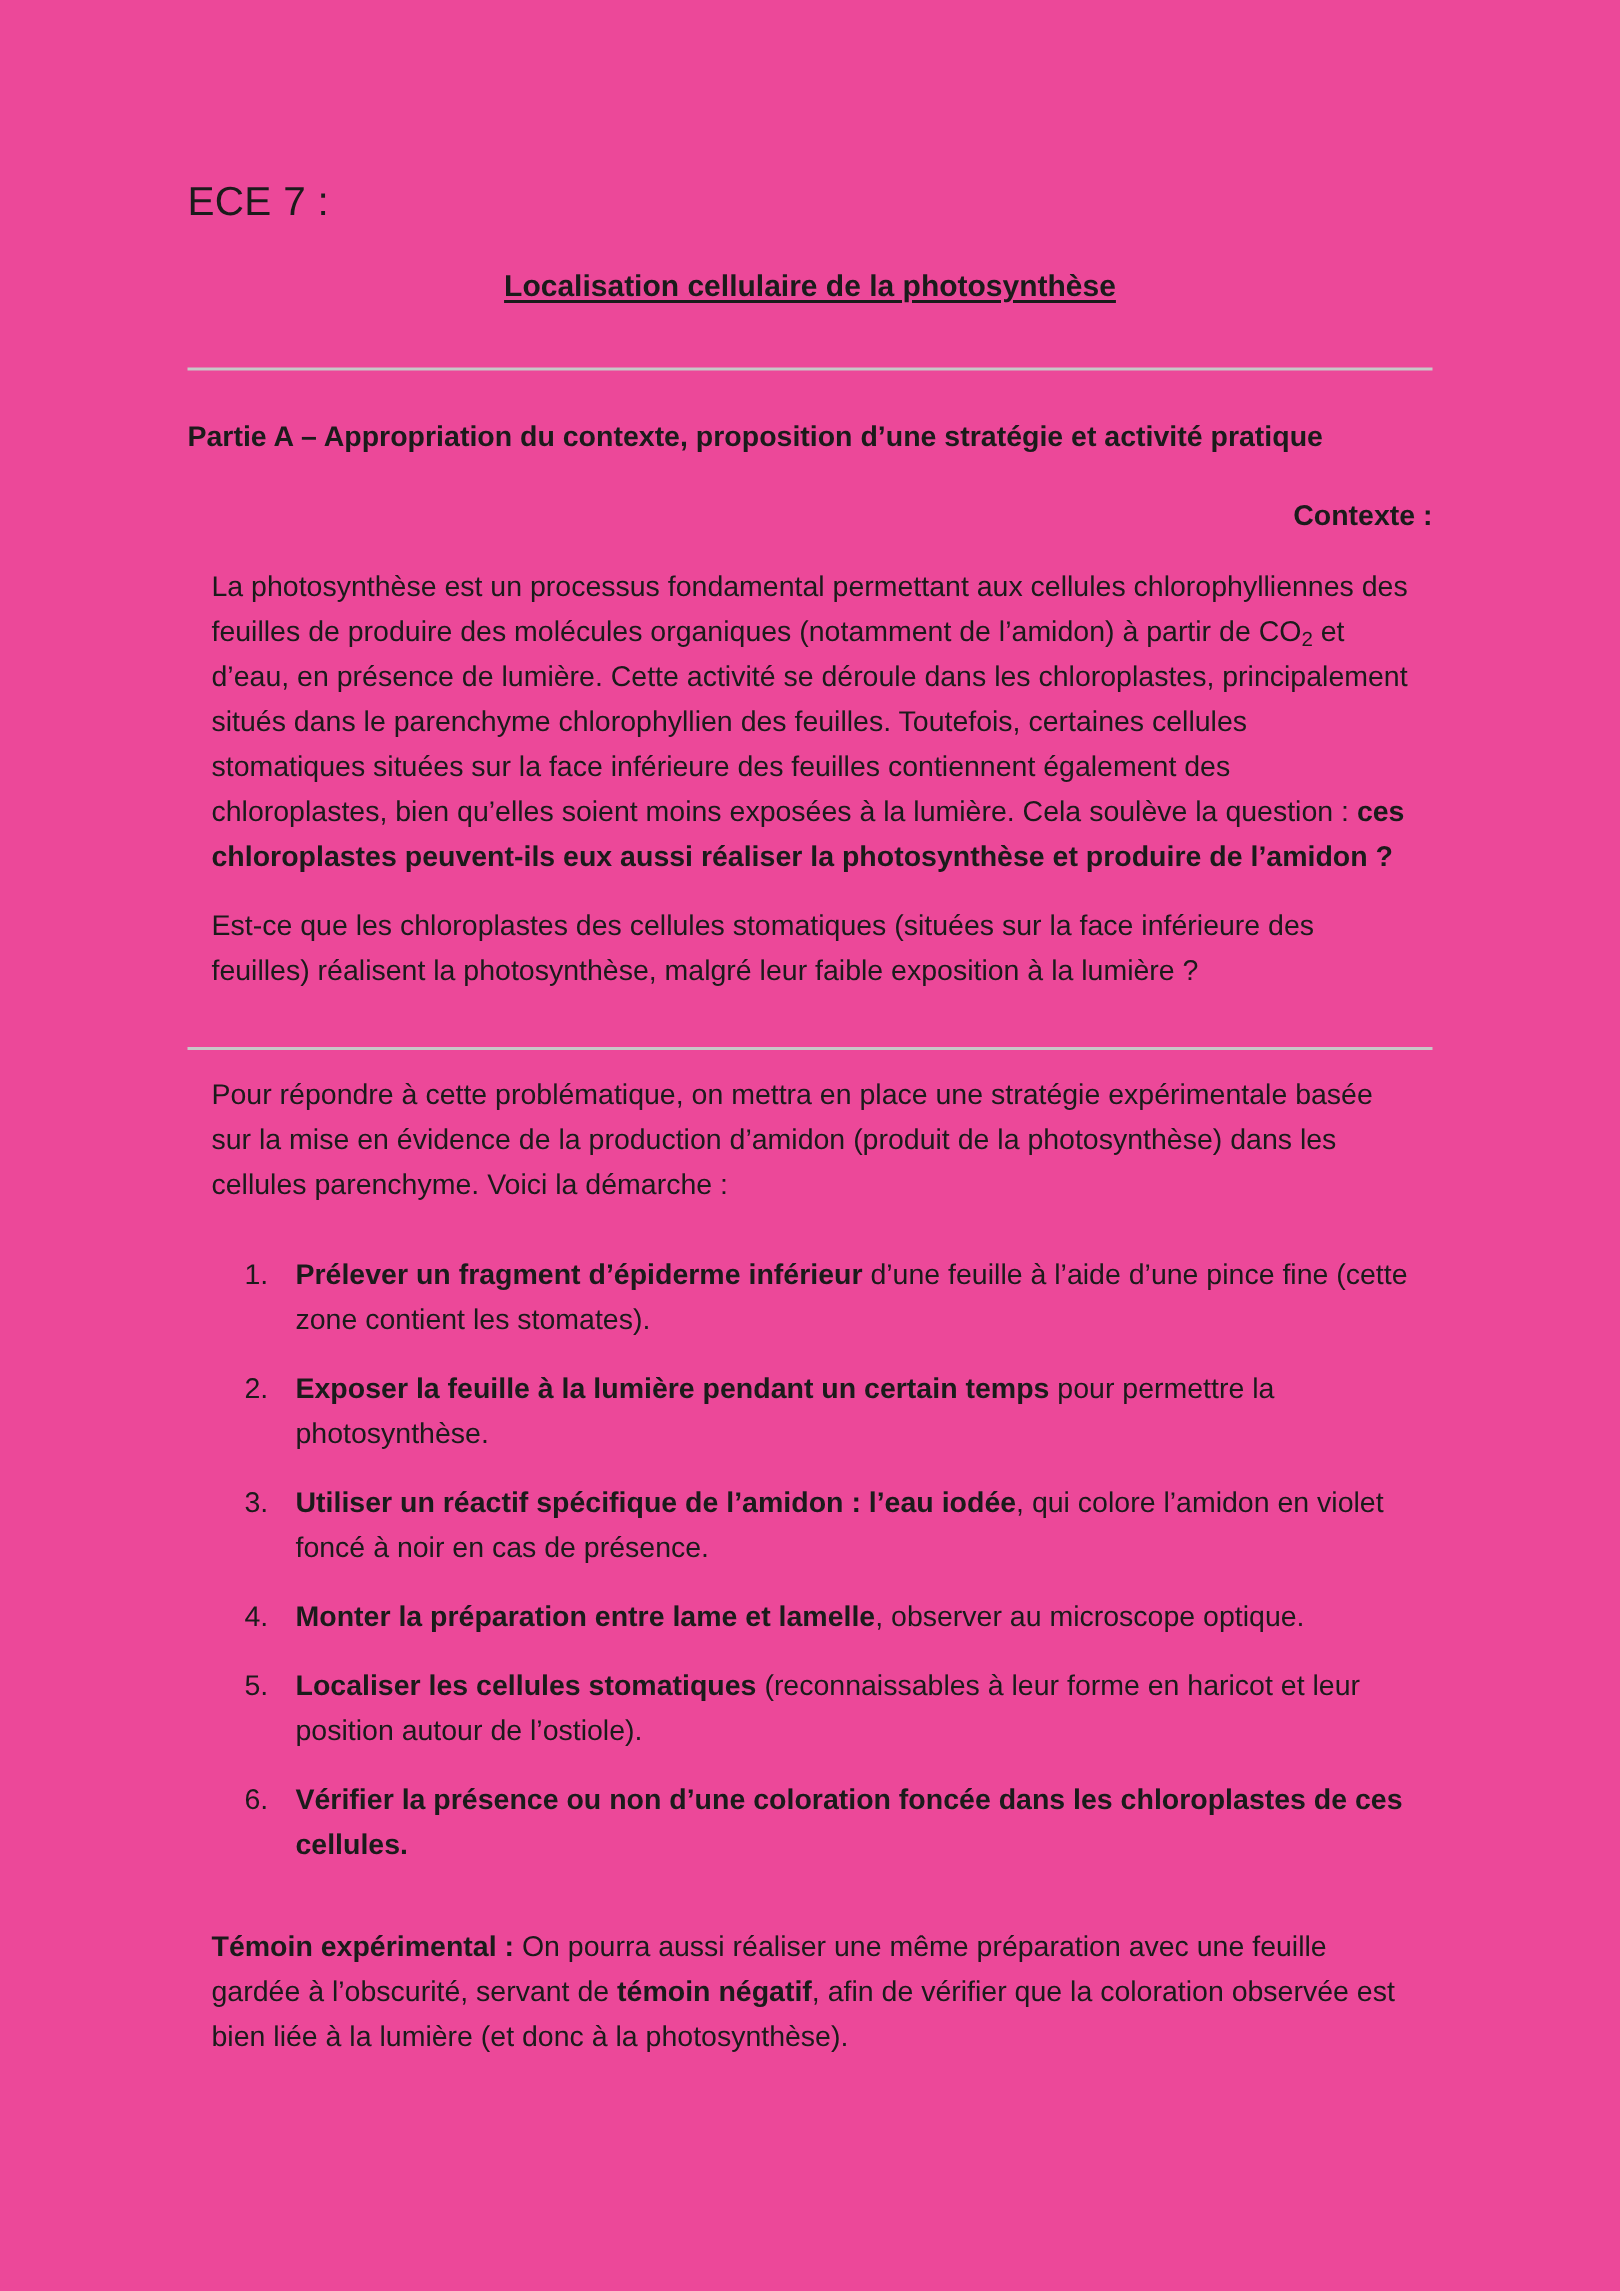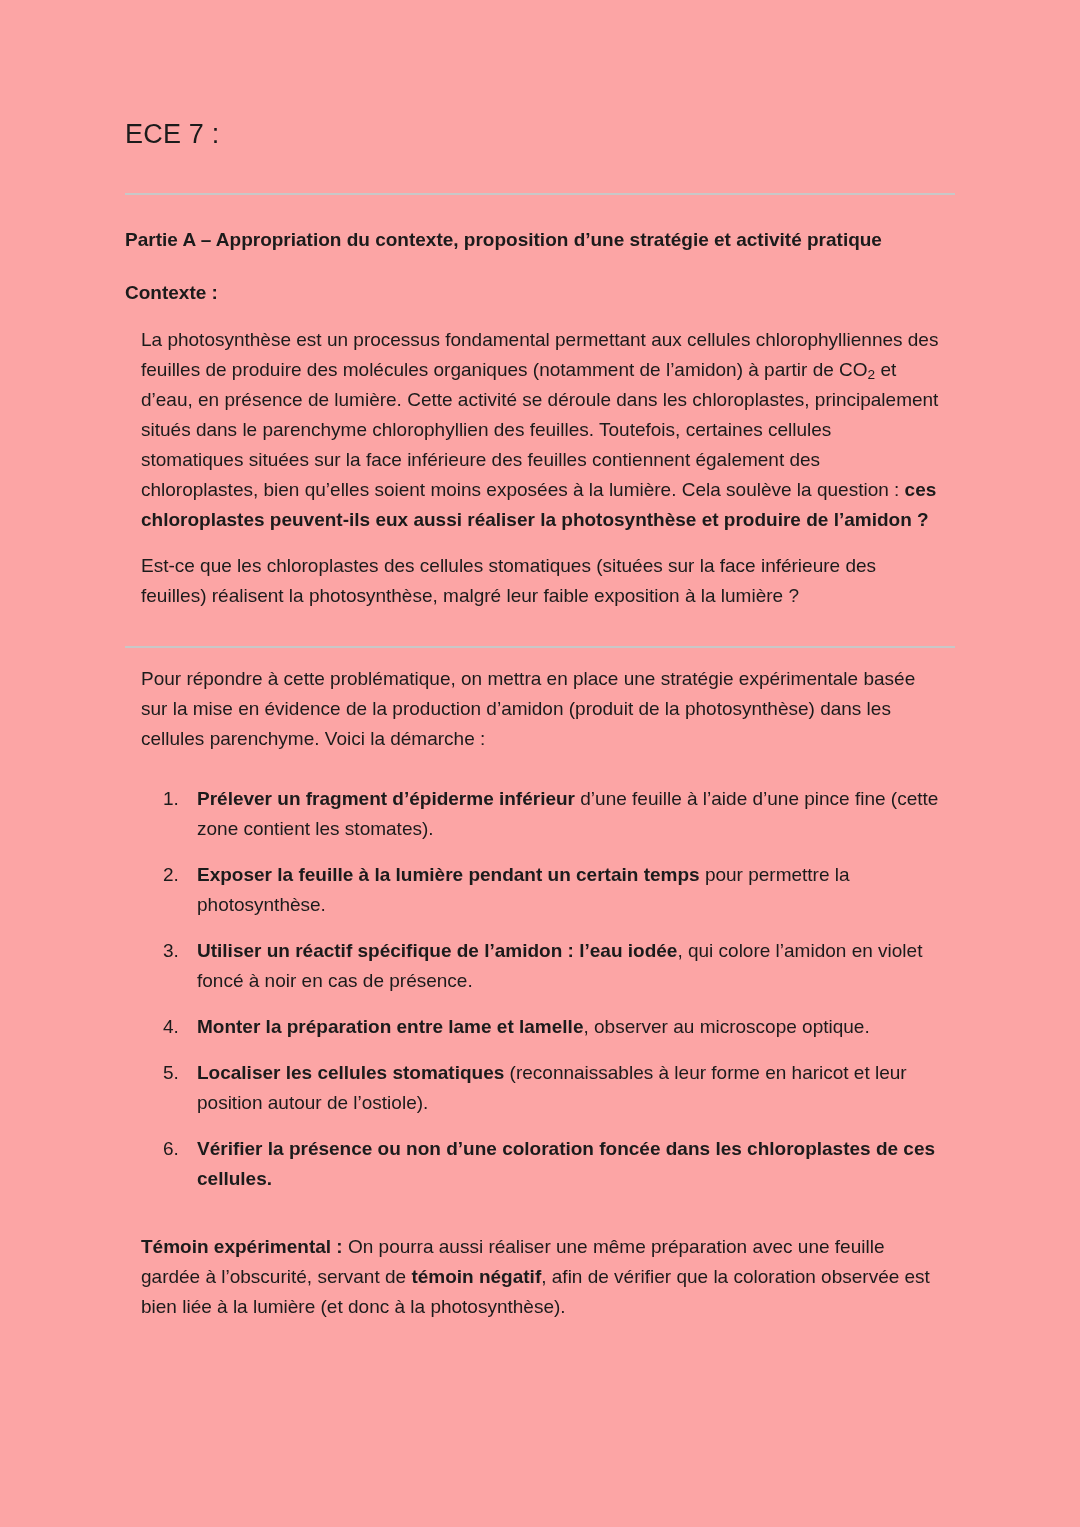--- a/index.html
+++ b/index.html
@@ -14,21 +14,21 @@
     font-family: "Liberation Sans", sans-serif;
     color: #1b1b1b;
     -webkit-font-smoothing: antialiased;
   }
   .page {
     position: relative;
     width: 1080px;
     height: 1527px;
     box-sizing: border-box;
     padding: 0 125px;
-    background: #fca5a5;
+    background: #ec4899;
     overflow: hidden;
   }
   .doc-title {
     margin: 0;
     padding-top: 118px;
     font-size: 27px;
     font-weight: 400;
     letter-spacing: 0.2px;
     line-height: 1.25;
     color: #1b1b1b;
@@ -60,20 +60,21 @@
     line-height: 1.55;
     color: #1b1b1b;
   }
   .section-head.part-a { padding-top: 30px; }
   .label-head {
     margin: 0;
     font-size: 19px;
     font-weight: 700;
     line-height: 1.6;
     color: #1b1b1b;
+    text-align: right;
   }
   .label-head.contexte { padding-top: 24px; }
   .label-head.problematique { padding-top: 25px; }
   .label-head.strategie { padding-top: 30px; }
   .label-head.securite { padding-top: 22px; }
 
   p.body {
     margin: 16px;
     font-size: 19px;
     font-weight: 400;
@@ -117,20 +118,21 @@
     vertical-align: -0.25em;
   }
 </style>
 </head>
 <body>
 
 <div class="page">
 
   <h1 class="doc-title">ECE 7 :</h1>
 
+  <h2 class="doc-subtitle">Localisation cellulaire de la photosynthèse</h2>
 
   <hr class="rule first">
 
   <h3 class="section-head part-a">Partie A – Appropriation du contexte, proposition d’une stratégie et activité pratique</h3>
 
   <h4 class="label-head contexte">Contexte :</h4>
 
   <p class="body"><span>La photosynthèse est un processus fondamental permettant aux cellules chlorophylliennes des feuilles de produire des molécules organiques (notamment de l’amidon) à partir de CO</span><sub>2</sub><span> et d’eau, en présence de lumière. Cette activité se déroule dans les chloroplastes, principalement situés dans le parenchyme chlorophyllien des feuilles. Toutefois, certaines cellules stomatiques situées sur la face inférieure des feuilles contiennent également des chloroplastes, bien qu’elles soient moins exposées à la lumière. Cela soulève la question : </span><b class="strong">ces chloroplastes peuvent-ils eux aussi réaliser la photosynthèse et produire de l’amidon ?</b></p>
 
 

